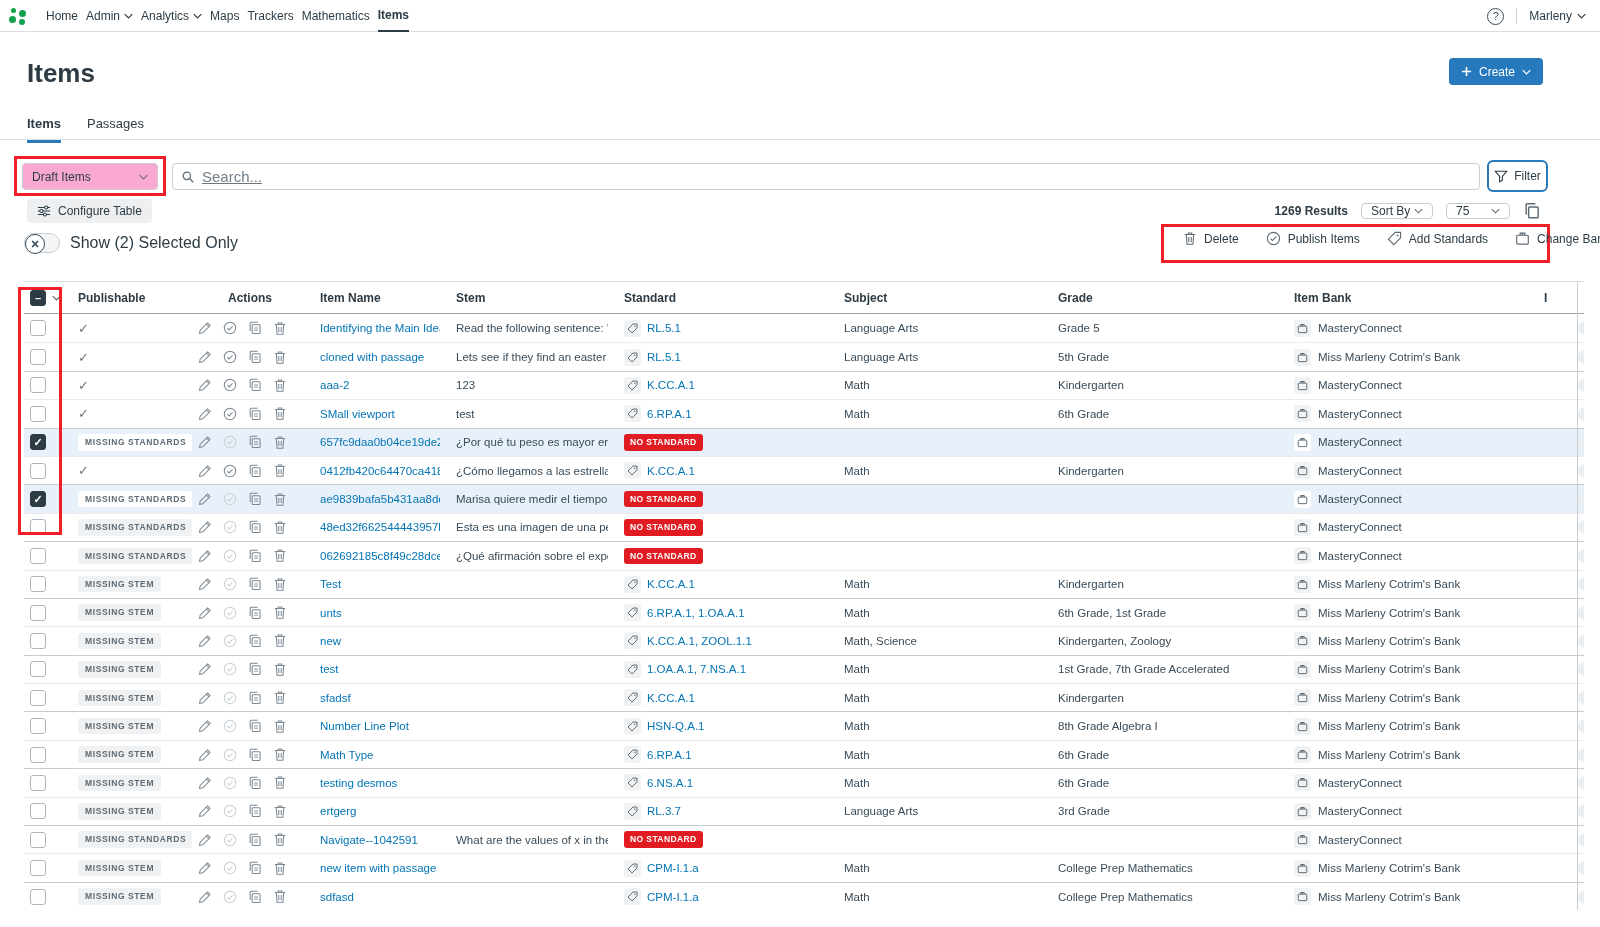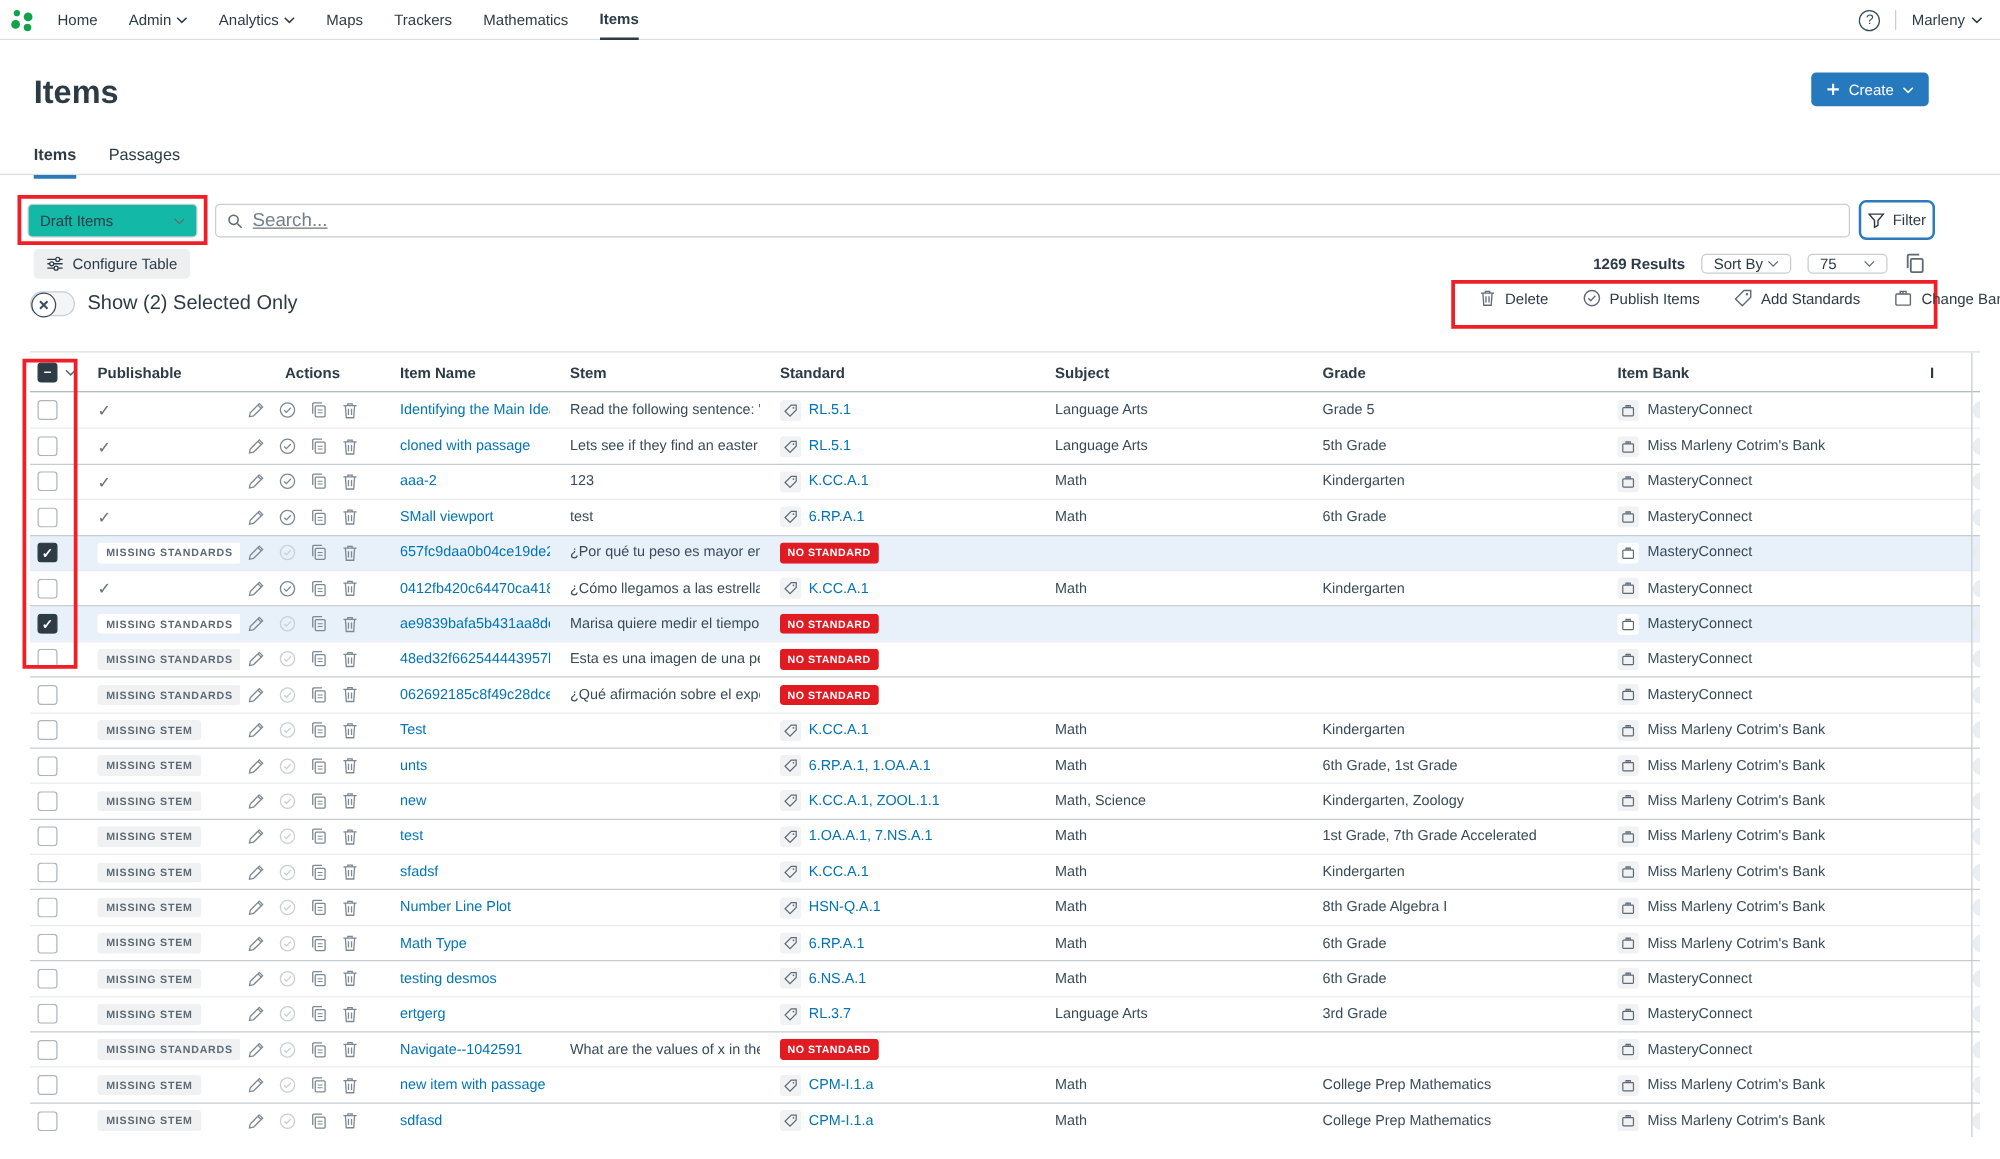--- a/index.html
+++ b/index.html
@@ -6,21 +6,21 @@
   html,body { width:1600px; height:927px; background:#fff; overflow:hidden;
     font-family:"Liberation Sans", sans-serif; color:#2D3B45; }
   a { text-decoration:none; }
   svg { display:block; }
 
   
   .topnav { position:absolute; left:0; top:0; width:1600px; height:32px;
     display:flex; align-items:center; border-bottom:1px solid #D9DEE2; background:#fff; }
   .logo { width:22px; height:18px; position:relative; margin-left:8px; }
   .logo i { position:absolute; background:#12A24B; border-radius:50%; }
-  .navitems { display:flex; align-items:center; gap:25px; margin-left:16px; height:32px; }
+  .navitems { display:flex; align-items:center; gap:8px; margin-left:16px; height:32px; }
   .navitem { font-size:12px; color:#2D3B45; display:flex; align-items:center; gap:4px;
     height:32px; cursor:pointer; }
   .navitem.active { border-bottom:2px solid #2D3B45; font-weight:700; }
   .chev { width:9px; height:6px; }
   .nav-right { position:absolute; right:14px; top:0; height:32px; display:flex; align-items:center; gap:12px; }
   .help { width:17px; height:17px; border:1.3px solid #394B58; border-radius:50%;
     font-size:11px; display:flex; align-items:center; justify-content:center; color:#394B58; }
   .navdivider { width:1px; height:16px; background:#C7CDD1; }
   .username { font-size:12px; display:flex; gap:5px; align-items:center; }
 
@@ -37,21 +37,21 @@
   .tab.active { font-weight:700; border-bottom:3px solid #2B7ABC; }
   .tabs-rule { position:absolute; left:0; top:139px; width:1600px; height:1px; background:#D9DEE2; }
 
   
   .redbox { position:absolute; border:3px solid #F01E26; background:transparent; pointer-events:none; }
   #redbox-draft { left:14px; top:156px; width:152px; height:40px; }
   #redbox-actions { left:1161px; top:224px; width:389px; height:39px; }
   #redbox-checkcol { left:18px; top:287px; width:44px; height:248px; z-index:5; }
 
   .draft-select { position:absolute; left:22px; top:163px; width:136px; height:27px;
-    border:1px solid #C7CDD1; border-radius:4px; background:#14b8a6; font-size:12px;
+    border:1px solid #C7CDD1; border-radius:4px; background:#f9a8d4; font-size:12px;
     display:flex; align-items:center; justify-content:space-between; padding:0 9px; cursor:pointer; }
   .search-wrap { position:absolute; left:172px; top:163px; width:1308px; height:27px;
     border:1px solid #C7CDD1; border-radius:4px; display:flex; align-items:center; padding:0 8px; gap:7px; }
   .search-wrap input { border:none; outline:none; flex:1; font-size:15px; font-family:inherit; color:#737373;text-decoration:underline; }
   .search-wrap input::placeholder { color:#73808C; }
   .filter-btn { position:absolute; left:1487px; top:160px; width:61px; height:32px;
     border:2px solid #2B7ABC; border-radius:6px; background:#fff; font-size:12px; color:#2D3B45;
     display:flex; align-items:center; justify-content:center; gap:6px; font-family:inherit; cursor:pointer; }
 
   .configure-btn { position:absolute; left:27px; top:199px; height:24px; padding:0 10px;

